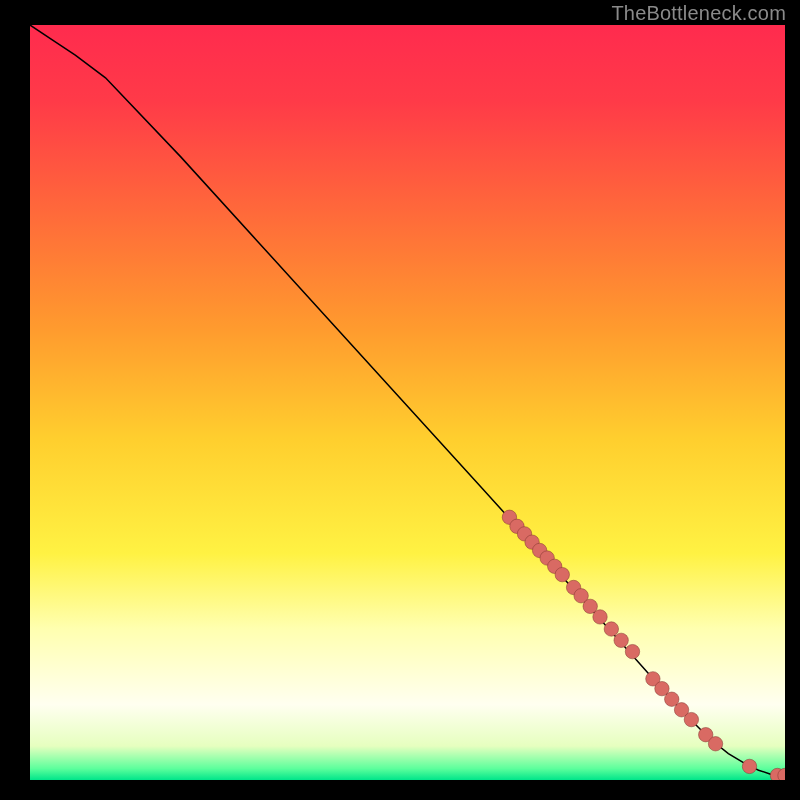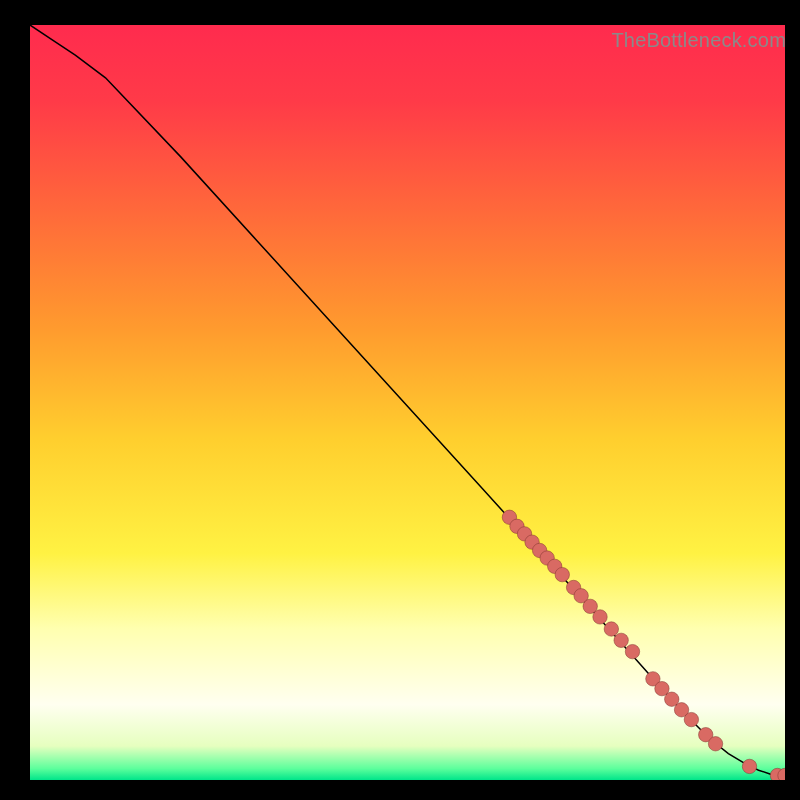--- a/index.html
+++ b/index.html
@@ -19,21 +19,20 @@
   }
   .watermark {
     position: absolute;
     top: 2px;
     right: 14px;
     color: #8a8a8a;
     font-size: 20px;
     font-weight: 500;
     letter-spacing: 0.2px;
     z-index: 5;
-    margin-top: 27px;
   }
   .plot {
     position: absolute;
     left: 30px;
     top: 25px;
     width: 755px;
     height: 755px;
   }
   .plot svg {
     display: block;

